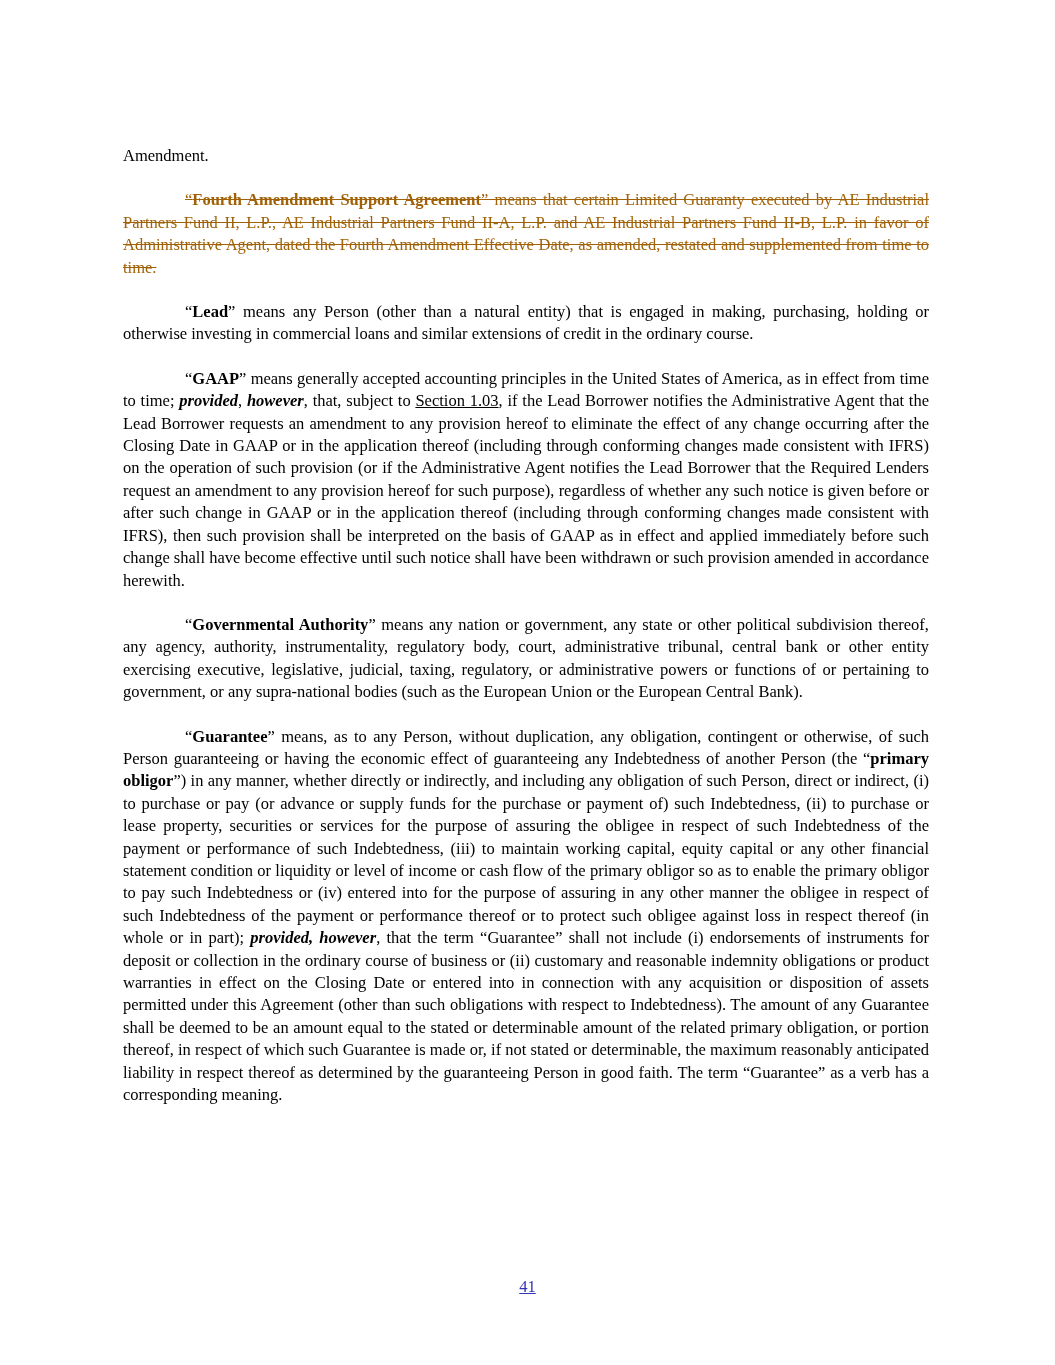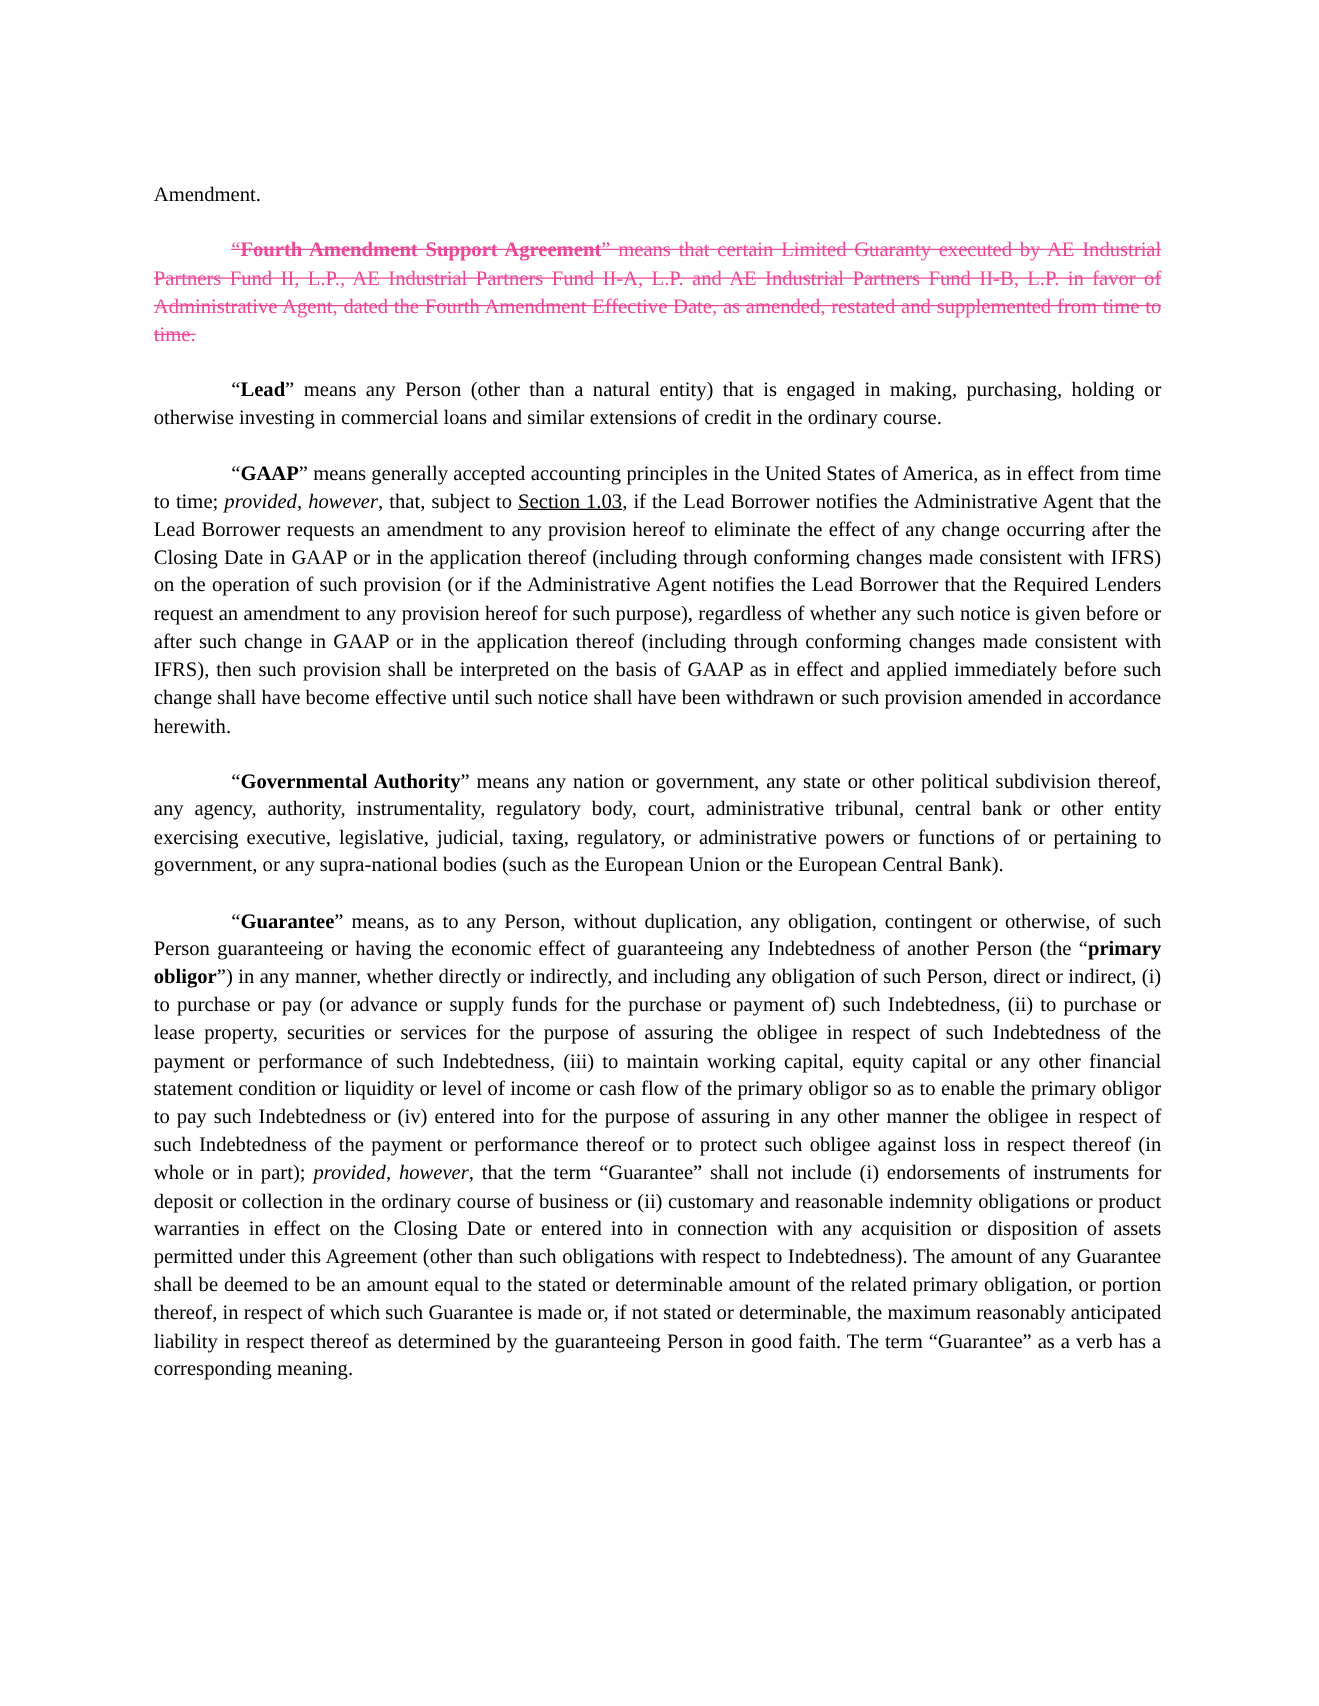--- a/index.html
+++ b/index.html
@@ -26,25 +26,25 @@
     text-align: justify;
     margin-top: 24px;
   }
   .para {
     margin: 0 0 22px 0;
   }
   .indent {
     text-indent: 62px;
   }
   .redline {
-    color: #ec4899;
+    color: #a16207;
     text-decoration: line-through;
   }
   .b { font-weight: bold; }
-  .i { font-style: italic; }
+  .i { font-style: italic; font-weight: bold; }
   .u { text-decoration: underline; }
   .footer {
     position: absolute;
     top: 1276px;
     left: 0;
     width: 100%;
     text-align: center;
   }
   .pagenum {
     color: #3333bb;
@@ -66,13 +66,16 @@
 
     <p class="para indent"><span>“</span><span class="b">GAAP</span><span>” means generally accepted accounting principles in the United States of America, as in effect from time to time; </span><span class="i">provided</span><span>, </span><span class="i">however</span><span>, that, subject to </span><span class="u">Section 1.03</span><span>, if the Lead Borrower notifies the Administrative Agent that the Lead Borrower requests an amendment to any provision hereof to eliminate the effect of any change occurring after the Closing Date in GAAP or in the application thereof (including through conforming changes made consistent with IFRS) on the operation of such provision (or if the Administrative Agent notifies the Lead Borrower that the Required Lenders request an amendment to any provision hereof for such purpose), regardless of whether any such notice is given before or after such change in GAAP or in the application thereof (including through conforming changes made consistent with IFRS), then such provision shall be interpreted on the basis of GAAP as in effect and applied immediately before such change shall have become effective until such notice shall have been withdrawn or such provision amended in accordance herewith.</span></p>
 
     <p class="para indent"><span>“</span><span class="b">Governmental Authority</span><span>” means any nation or government, any state or other political subdivision thereof, any agency, authority, instrumentality, regulatory body, court, administrative tribunal, central bank or other entity exercising executive, legislative, judicial, taxing, regulatory, or administrative powers or functions of or pertaining to government, or any supra-national bodies (such as the European Union or the European Central Bank).</span></p>
 
 
     <p class="para indent"><span>“</span><span class="b">Guarantee</span><span>” means, as to any Person, without duplication, any obligation, contingent or otherwise, of such Person guaranteeing or having the economic effect of guaranteeing any Indebtedness of another Person (the “</span><span class="b">primary obligor</span><span>”) in any manner, whether directly or indirectly, and including any obligation of such Person, direct or indirect, (i) to purchase or pay (or advance or supply funds for the purchase or payment of) such Indebtedness, (ii) to purchase or lease property, securities or services for the purpose of assuring the obligee in respect of such Indebtedness of the payment or performance of such Indebtedness, (iii) to maintain working capital, equity capital or any other financial statement condition or liquidity or level of income or cash flow of the primary obligor so as to enable the primary obligor to pay such Indebtedness or (iv) entered into for the purpose of assuring in any other manner the obligee in respect of such Indebtedness of the payment or performance thereof or to protect such obligee against loss in respect thereof (in whole or in part); </span><span class="i">provided, however</span><span>, that the term “Guarantee” shall not include (i) endorsements of instruments for deposit or collection in the ordinary course of business or (ii) customary and reasonable indemnity obligations or product warranties in effect on the Closing Date or entered into in connection with any acquisition or disposition of assets permitted under this Agreement (other than such obligations with respect to Indebtedness).  The amount of any Guarantee shall be deemed to be an amount equal to the stated or determinable amount of the related primary obligation, or portion thereof, in respect of which such Guarantee is made or, if not stated or determinable, the maximum reasonably anticipated liability in respect thereof as determined by the guaranteeing Person in good faith.  The term “Guarantee” as a verb has a corresponding meaning.</span></p>
 
   </div>
 
+  <div class="footer">
+    <span class="pagenum">41</span>
+  </div>
 </div>
 
 </body></html>

